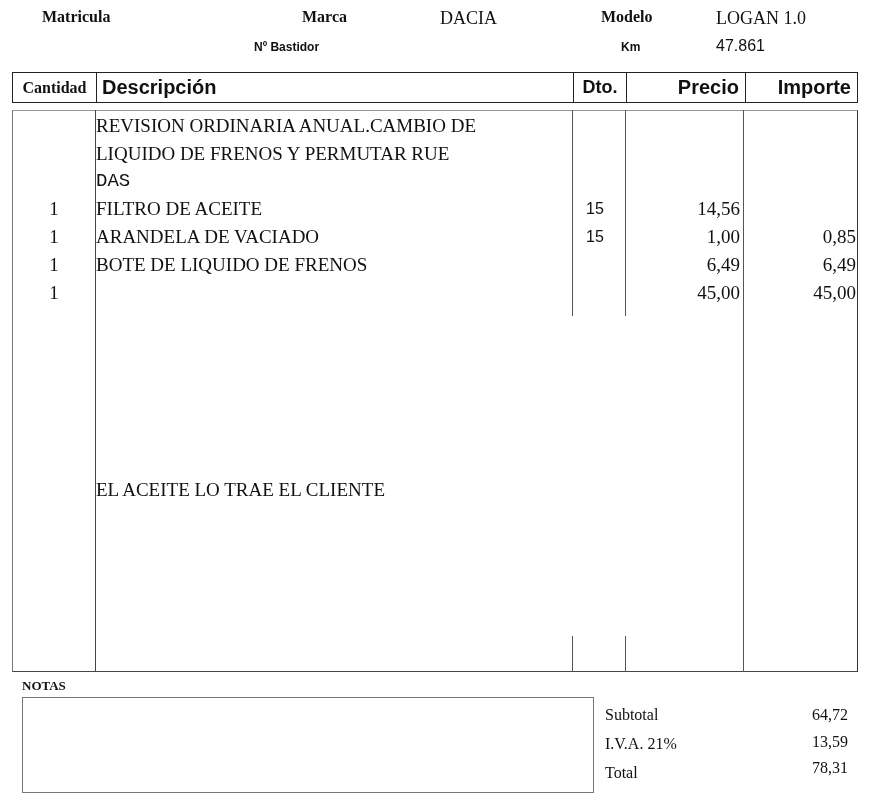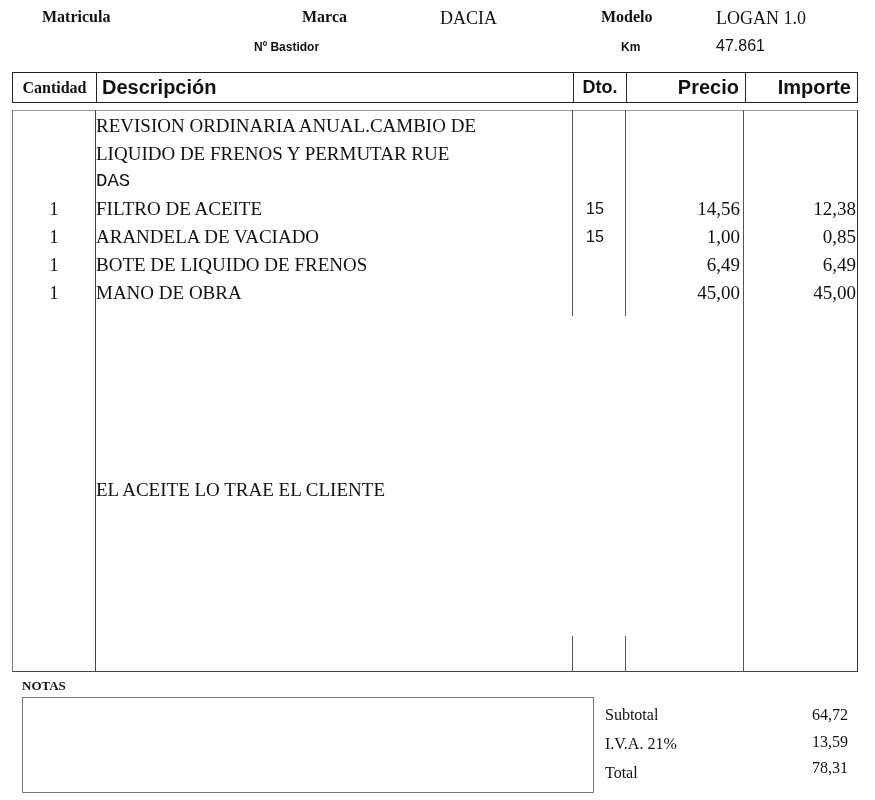--- a/index.html
+++ b/index.html
@@ -72,39 +72,37 @@
 </div>
 <div class="row" style="top:167px; width:875px;font-family:Liberation Mono, monospace;">
   <span class="desc">DAS</span>
 </div>
 
 <div class="row" style="top:195px; width:875px;">
   <span class="qty">1</span>
   <span class="desc">FILTRO DE ACEITE</span>
   <span class="dto">15</span>
   <span class="precio">14,56</span>
-  <span class="importe">12,38</span>
 </div>
 <div class="row" style="top:223px; width:875px;">
   <span class="qty">1</span>
   <span class="desc">ARANDELA DE VACIADO</span>
   <span class="dto">15</span>
   <span class="precio">1,00</span>
   <span class="importe">0,85</span>
 </div>
 <div class="row" style="top:251px; width:875px;">
   <span class="qty">1</span>
   <span class="desc">BOTE DE LIQUIDO DE FRENOS</span>
   <span class="dto"></span>
   <span class="precio">6,49</span>
   <span class="importe">6,49</span>
 </div>
 <div class="row" style="top:279px; width:875px;">
   <span class="qty">1</span>
-  <span class="desc">MANO DE OBRA</span>
   <span class="dto"></span>
   <span class="precio">45,00</span>
   <span class="importe">45,00</span>
 </div>
 
 <div class="row" style="top:476px; width:875px;">
   <span class="desc">EL ACEITE LO TRAE EL CLIENTE</span>
 </div>
 
 <div class="abs lbl-b" style="left:22px; top:678px; font-size:13px;">NOTAS</div>

